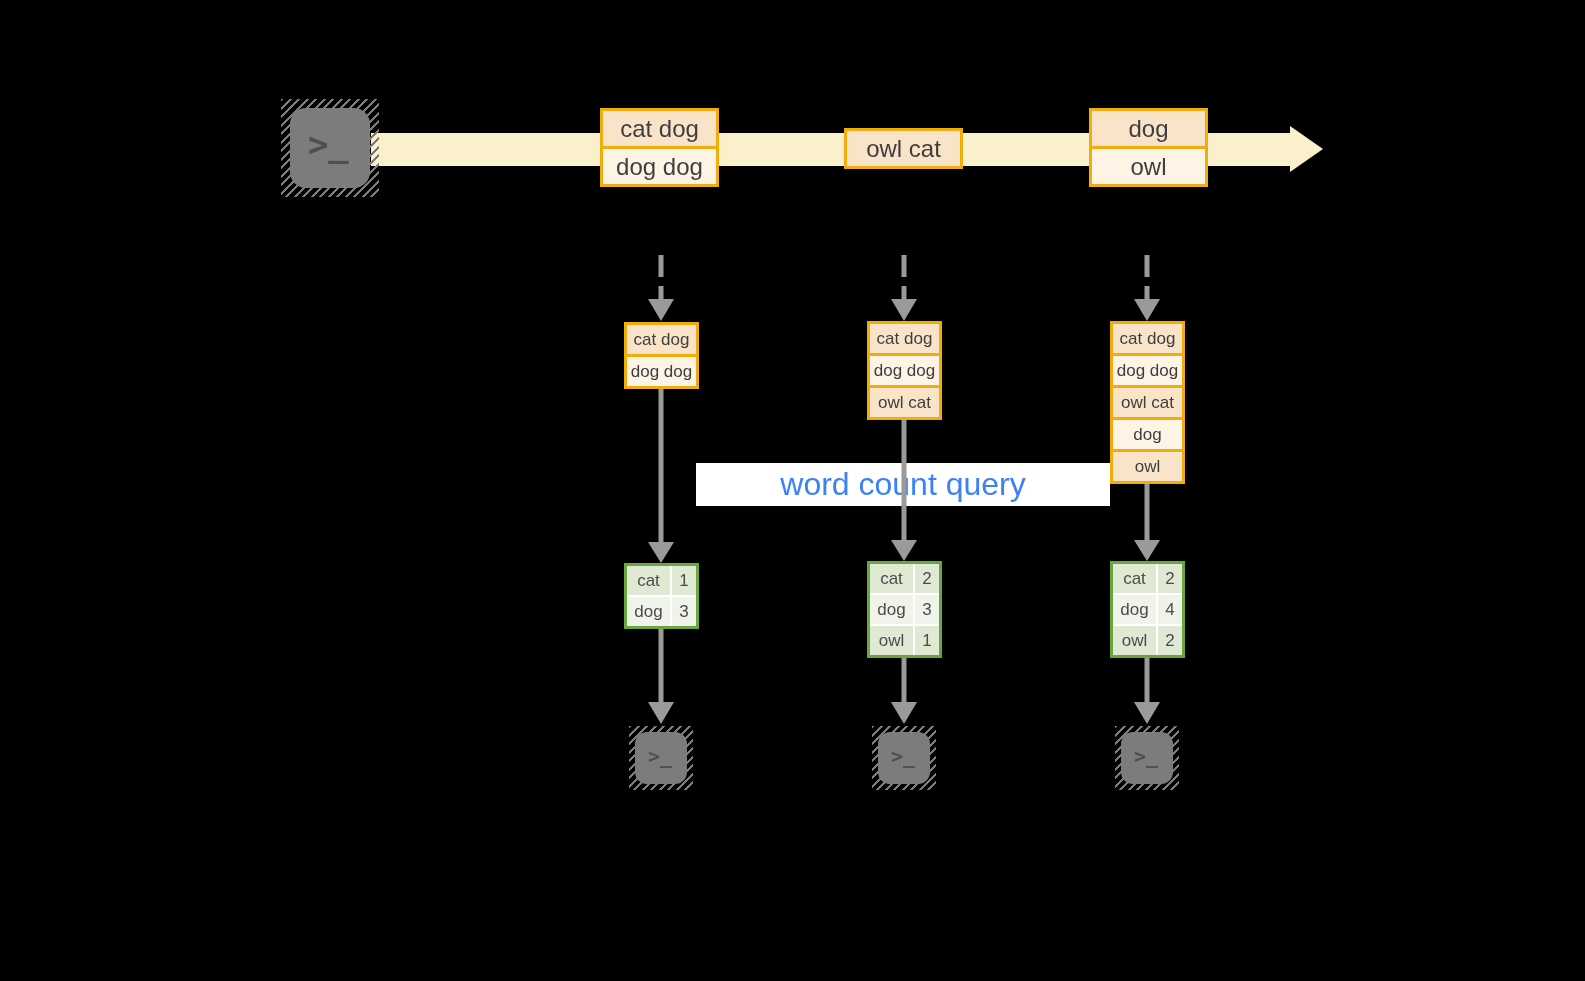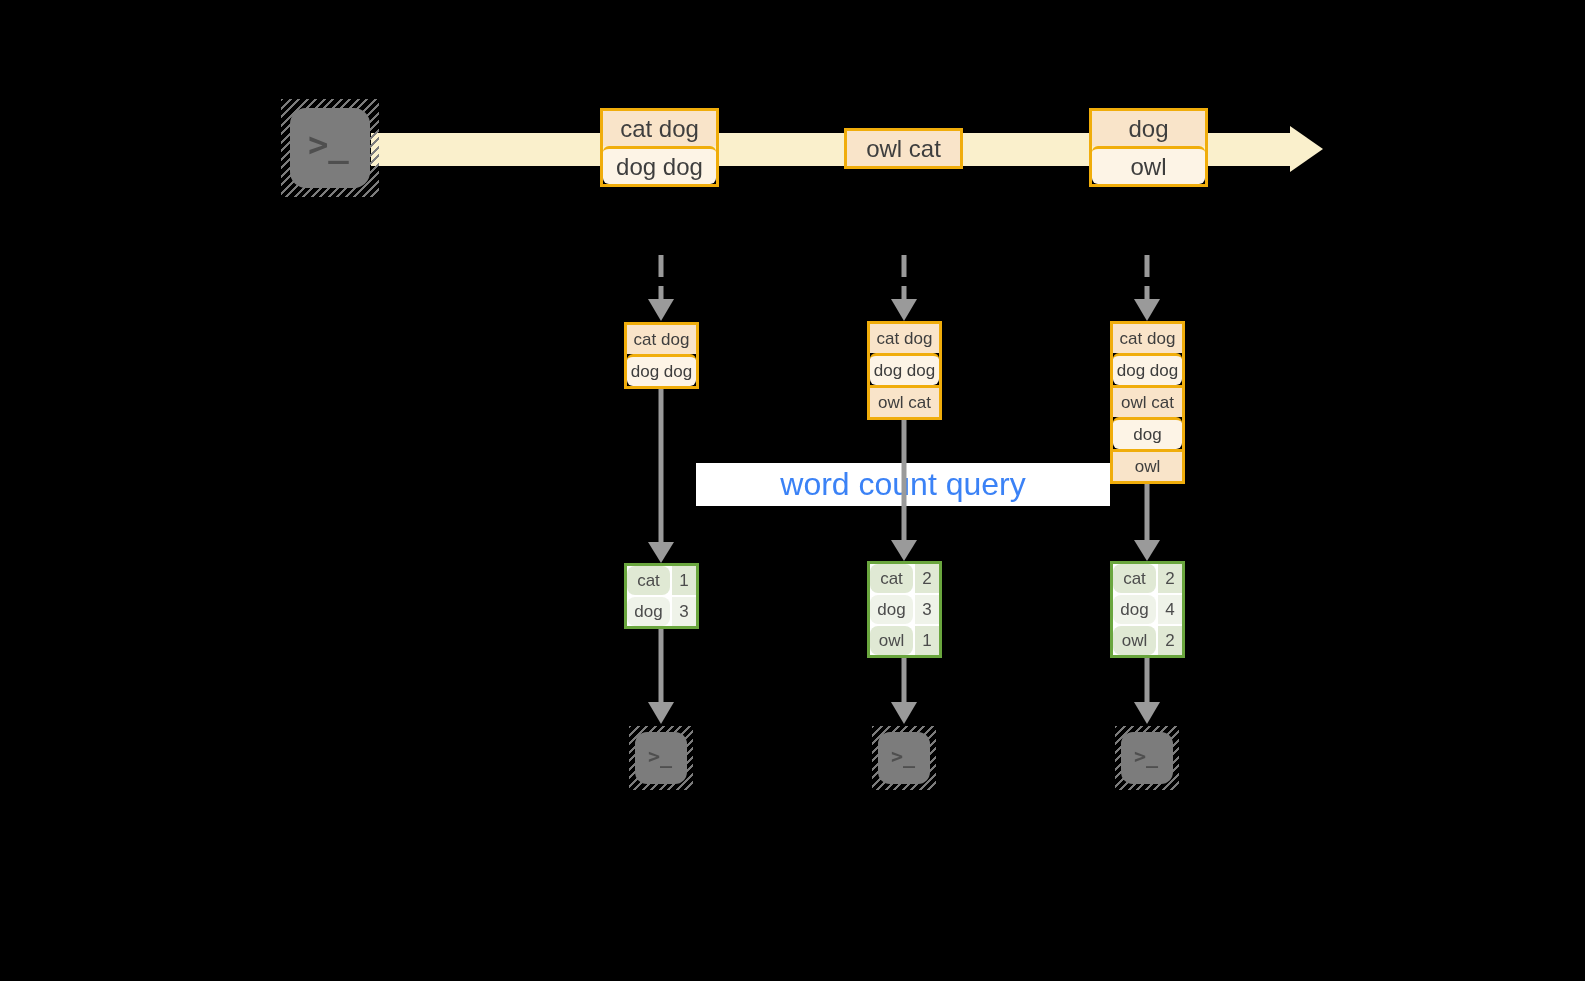--- a/index.html
+++ b/index.html
@@ -26,38 +26,38 @@
   .band-head{
     position:absolute;left:1290px;top:126px;width:0;height:0;z-index:1;
     border-top:23px solid transparent;border-bottom:23px solid transparent;border-left:33px solid var(--band);
   }
   
   .evbox{position:absolute;border:3px solid var(--gold);width:113px;z-index:4;}
   .evrow{height:35px;display:flex;align-items:center;justify-content:center;
          font-size:24px;color:var(--boxtext);}
   .evrow + .evrow{border-top:3px solid var(--gold);}
   .fill-peach{background:var(--peach);}
-  .fill-cream{background:var(--cream);border-radius:6px;}
+  .fill-cream{background:var(--cream);}
   
   .batch{position:absolute;border:3px solid var(--gold);width:69px;z-index:4;}
   .brow{height:29px;display:flex;align-items:center;justify-content:center;
         font-size:17px;color:var(--boxtext);}
   .brow + .brow{border-top:3px solid var(--gold);}
   
   .query-label{
     position:absolute;left:696px;top:463px;width:414px;height:43px;background:#ffffff;z-index:2;
     display:flex;align-items:center;justify-content:center;
     font-size:32px;color:#3b82f6;
   }
   
   .ctable{position:absolute;width:75px;border:3px solid var(--green);background:#ffffff;
           box-sizing:border-box;display:flex;flex-direction:column;gap:2px;z-index:4;}
   .crow{display:flex;gap:2px;height:29px;}
   .cword{width:43px;display:flex;align-items:center;justify-content:center;
-         font-size:17px;color:#4C4C4C;border-radius:8px;}
+         font-size:17px;color:#4C4C4C;}
   .cval{width:24px;display:flex;align-items:center;justify-content:center;
         font-size:17px;color:#4C4C4C;}
   .crow.dark  > div{background:var(--gdark);}
   .crow.light > div{background:var(--glight);}
   
   .term{position:absolute;z-index:4;
         background:repeating-linear-gradient(135deg,var(--term) 0 2px,transparent 2px 6px);}
   .term .inner{position:absolute;background:var(--term);
         display:flex;align-items:center;justify-content:center;}
   .term .glyph{font-family:"DejaVu Sans Mono","Liberation Mono",monospace;

